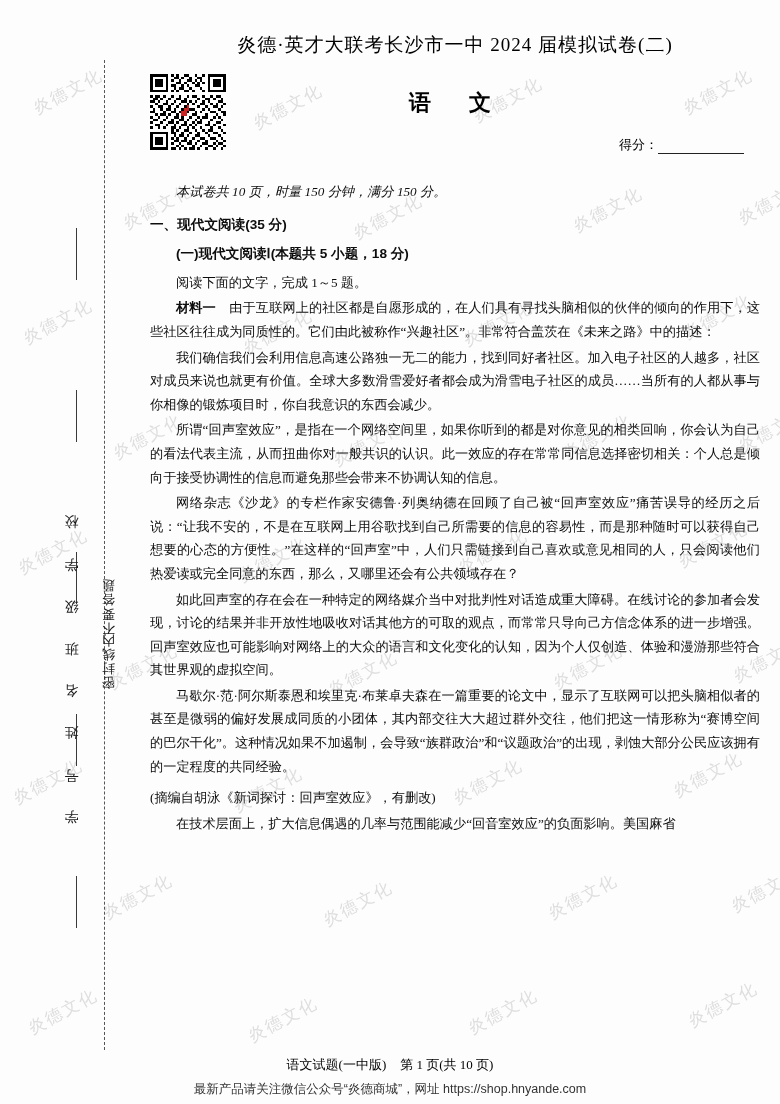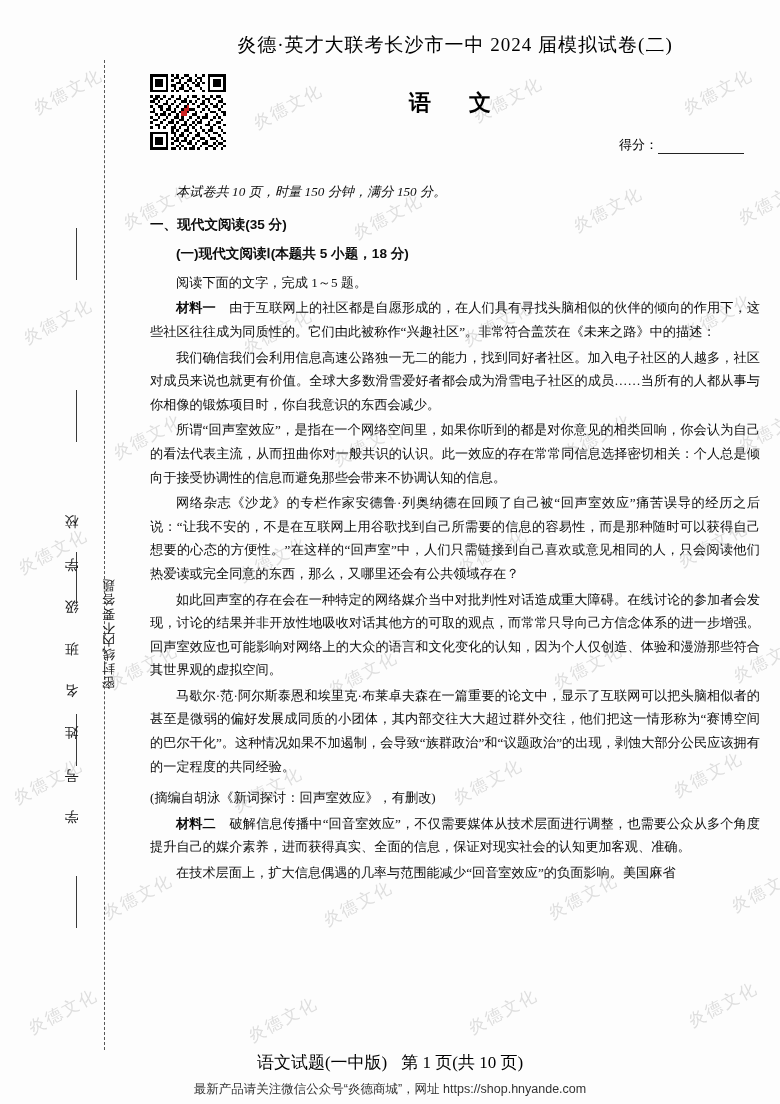--- a/index.html
+++ b/index.html
@@ -172,21 +172,21 @@
     padding-right: 6px;
   }
 
   
   .footer {
     position: absolute;
     left: 0;
     right: 0;
     bottom: 30px;
     text-align: center;
-    font-size: 17px;
+    font-size: 13px;
     font-family: "Liberation Serif", serif;
     z-index: 3;
   }
   .footer-ad {
     position: absolute;
     left: 0;
     right: 0;
     bottom: 6px;
     text-align: center;
     font-size: 12.5px;
@@ -517,21 +517,20 @@
 
     <p class="p p-indent body-p"><span class="mat-label">材料一</span>&nbsp;&nbsp;&nbsp;&nbsp;<span>由于互联网上的社区都是自愿形成的，在人们具有寻找头脑相似的伙伴的倾向的作用下，这些社区往往成为同质性的。它们由此被称作“兴趣社区”。非常符合盖茨在《未来之路》中的描述：</span></p>
     <p class="p p-indent body-p">我们确信我们会利用信息高速公路独一无二的能力，找到同好者社区。加入电子社区的人越多，社区对成员来说也就更有价值。全球大多数滑雪爱好者都会成为滑雪电子社区的成员……当所有的人都从事与你相像的锻炼项目时，你自我意识的东西会减少。</p>
     <p class="p p-indent body-p">所谓“回声室效应”，是指在一个网络空间里，如果你听到的都是对你意见的相类回响，你会认为自己的看法代表主流，从而扭曲你对一般共识的认识。此一效应的存在常常同信息选择密切相关：个人总是倾向于接受协调性的信息而避免那些会带来不协调认知的信息。</p>
     <p class="p p-indent body-p">网络杂志《沙龙》的专栏作家安德鲁·列奥纳德在回顾了自己被“回声室效应”痛苦误导的经历之后说：“让我不安的，不是在互联网上用谷歌找到自己所需要的信息的容易性，而是那种随时可以获得自己想要的心态的方便性。”在这样的“回声室”中，人们只需链接到自己喜欢或意见相同的人，只会阅读他们热爱读或完全同意的东西，那么，又哪里还会有公共领域存在？</p>
     <p class="p p-indent body-p">如此回声室的存在会在一种特定的网络媒介当中对批判性对话造成重大障碍。在线讨论的参加者会发现，讨论的结果并非开放性地吸收对话其他方的可取的观点，而常常只导向己方信念体系的进一步增强。回声室效应也可能影响对网络上的大众的语言和文化变化的认知，因为个人仅创造、体验和漫游那些符合其世界观的虚拟空间。</p>
     <p class="p p-indent body-p">马歇尔·范·阿尔斯泰恩和埃里克·布莱卓夫森在一篇重要的论文中，显示了互联网可以把头脑相似者的甚至是微弱的偏好发展成同质的小团体，其内部交往大大超过群外交往，他们把这一情形称为“赛博空间的巴尔干化”。这种情况如果不加遏制，会导致“族群政治”和“议题政治”的出现，剥蚀大部分公民应该拥有的一定程度的共同经验。</p>
 
     <p class="p source">(摘编自胡泳《新词探讨：回声室效应》，有删改)</p>
 
-    <p class="p p-indent body-p"><span class="mat-label">材料二</span>&nbsp;&nbsp;&nbsp;&nbsp;<span>破解信息传播中“回音室效应”，不仅需要媒体从技术层面进行调整，也需要公众从多个角度提升自己的媒介素养，进而获得真实、全面的信息，保证对现实社会的认知更加客观、准确。</span></p>
     <p class="p p-indent body-p">在技术层面上，扩大信息偶遇的几率与范围能减少“回音室效应”的负面影响。美国麻省</p>
   </div>
 
   <div class="footer">
     <span>语文试题(一中版)</span><span class="pg-gap"></span><span>第 1 页(共 10 页)</span>
   </div>
 
   <div class="footer-ad">最新产品请关注微信公众号“炎德商城”，网址 https://shop.hnyande.com</div>
 
 </div>

